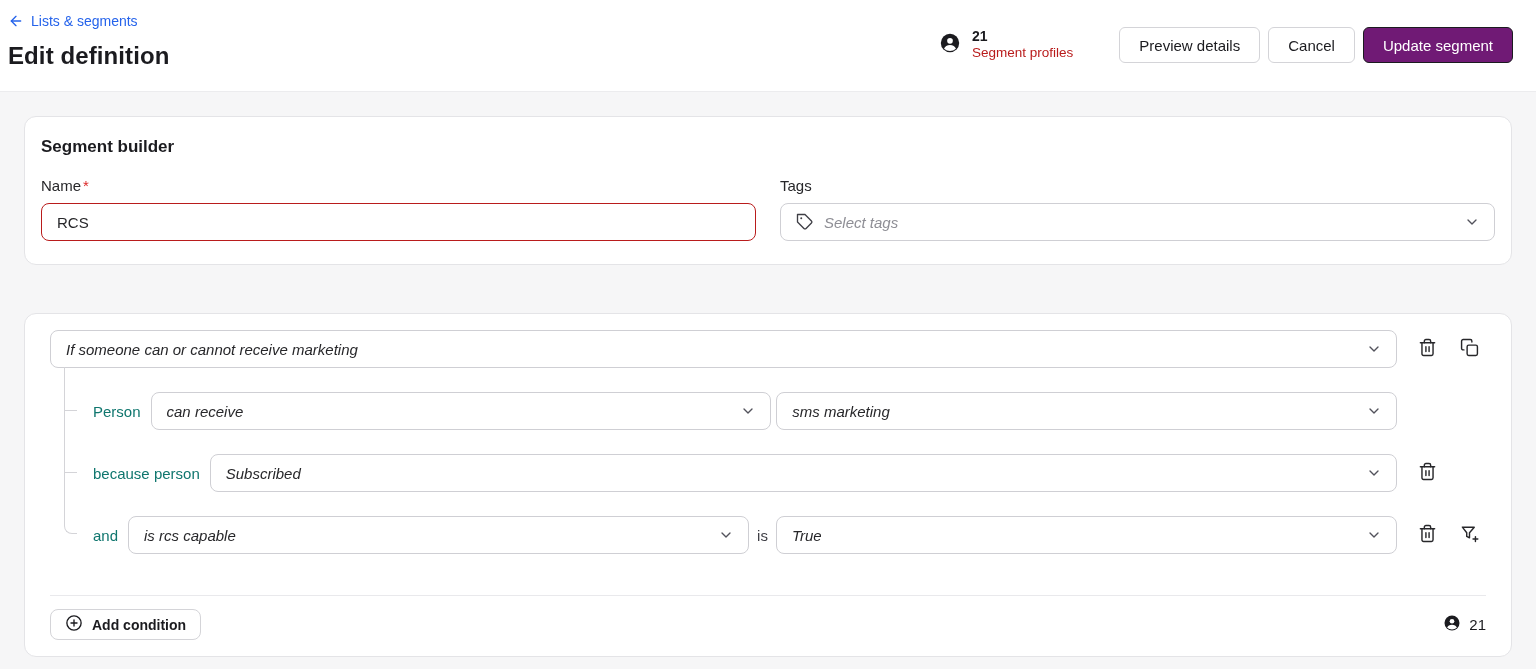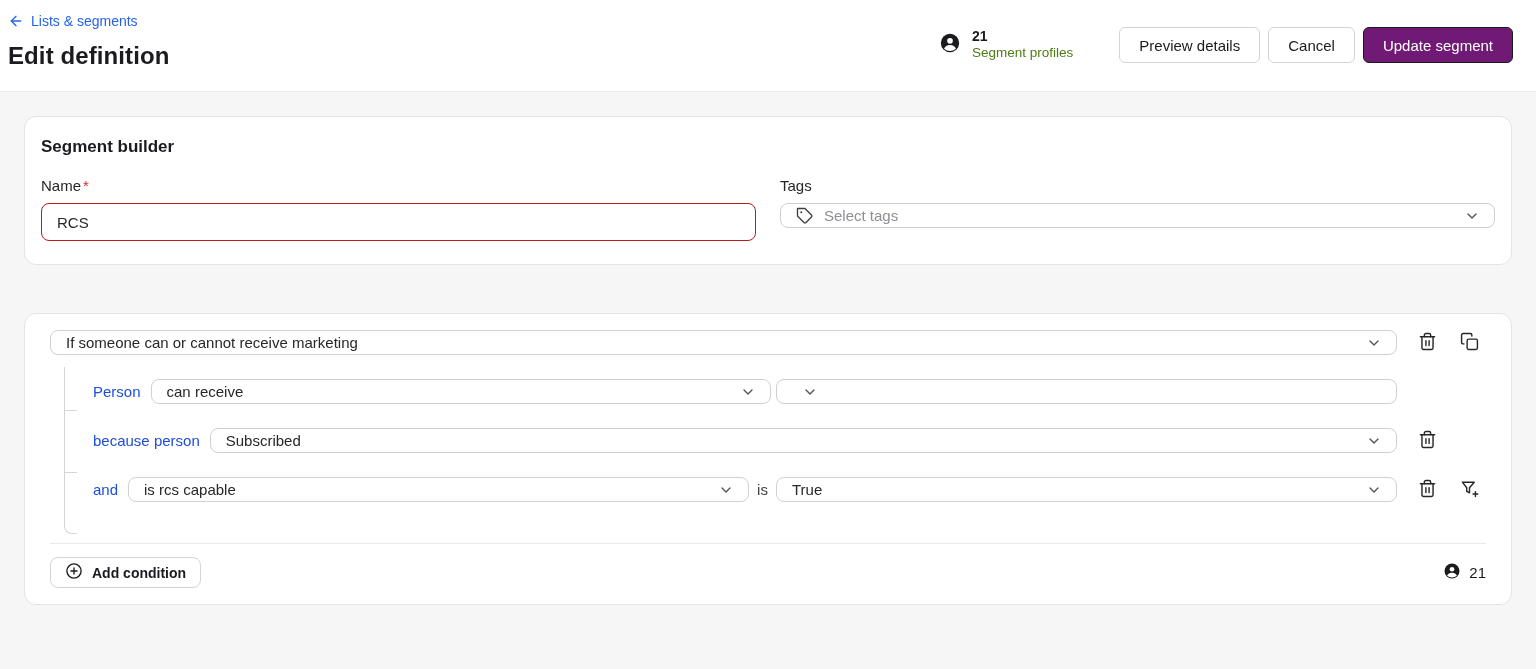--- a/index.html
+++ b/index.html
@@ -29,21 +29,21 @@
     margin-top: 9px;
     font-size: 24px; font-weight: 700; color: #1b1b1f; letter-spacing: .1px;
   }
   .topbar-right {
     position: absolute; right: 23px; top: 27px;
     display: flex; align-items: center;
   }
   .profile-summary { display: flex; align-items: center; gap: 11px; margin-right: 46px; }
   .profile-summary .txt { display: flex; flex-direction: column; line-height: 1.25; }
   .profile-count { font-size: 14px; font-weight: 700; color: #1b1b1f; }
-  .profile-label { font-size: 13.5px; color: #4d7c0f; text-align: center; }
+  .profile-label { font-size: 13.5px; color: #b91c1c; text-align: center; }
   .btn {
     height: 36px; border-radius: 6px; border: 1px solid #d4d4d8;
     background: #ffffff; color: #1b1b1f;
     font-family: "Liberation Sans", sans-serif;
     font-size: 15px; font-weight: 500; padding: 0 19px; cursor: pointer;
     white-space: nowrap;
   }
   .btn + .btn { margin-left: 8px; }
   .btn-dark { background: #701a75; border-color: #1b1b1f; color: #ffffff; }
 
@@ -63,37 +63,37 @@
   .form-col { flex: 1; min-width: 0; }
   .field-label { font-size: 15px; color: #27272a; display: inline-block; }
   .req { color: #dc2626; font-size: 15px; margin-left: 2px; }
   .text-input {
     margin-top: 8px; width: 100%; height: 38px;
     border: 1px solid #b91c1c; border-radius: 8px;
     padding: 0 15px; font-size: 15px; color: #27272a;
     font-family: "Liberation Sans", sans-serif; background: #fff; outline: none;
   }
   .select {
-    margin-top: 8px; height: 25px; border: 1px solid #cfcfd4; border-radius: 8px;
+    margin-top: 8px; height: 38px; border: 1px solid #cfcfd4; border-radius: 8px;
     background: #fff; display: flex; align-items: center; padding: 0 14px 0 15px;
-    font-size: 15px; color: #27272a; cursor: pointer; min-width: 0;
+    font-size: 15px; color: #27272a; cursor: pointer; min-width: 0; font-style: italic;
   }
   .select .sel-text { flex: 1; overflow: hidden; white-space: nowrap; text-overflow: ellipsis; }
   .select .placeholder { color: #8e8e95; }
   .select .lead-icon { display: flex; margin-right: 10px; color: #3f3f46; flex: none; }
   .chev { flex: none; margin-left: 10px; color: #52525b; display: flex; }
 
   
   .condition-card { margin-top: 48px; position: relative; }
   .cond-body { padding: 16px 25px 0; }
   .cond-row { display: flex; align-items: center; }
   .cond-row .select { margin-top: 0; }
   .row-trigger .select { flex: 1; }
   .sub-row { margin-top: 24px; padding-left: 43px; }
-  .row-label { font-size: 15px; color: #1d4ed8; white-space: nowrap; }
+  .row-label { font-size: 15px; color: #0f766e; white-space: nowrap; }
   .sub-row .row-label { margin-right: 10px; }
   .mid-label { font-size: 15px; color: #3f3f46; margin: 0 8px; white-space: nowrap; }
   .grow { flex: 1; min-width: 0; }
   .pair-gap { margin-left: 5px; }
   .icon-area {
     flex: none; width: 69px; margin-left: 20px;
     display: flex; align-items: center; gap: 22px;
   }
   .icon-btn {
     width: 20px; height: 20px; border: none; background: transparent; padding: 0;
@@ -232,20 +232,21 @@
           <span class="row-label">Person</span>
           <div class="select grow">
             <span class="sel-text">can receive</span>
             <span class="chev">
               <svg width="16" height="16" viewBox="0 0 24 24" fill="none" stroke="currentColor" stroke-width="2" stroke-linecap="round" stroke-linejoin="round">
                   <path d="M6 9l6 6 6-6"></path>
                 </svg>
             </span>
           </div>
           <div class="select grow pair-gap">
+            <span class="sel-text">sms marketing</span>
             <span class="chev">
               <svg width="16" height="16" viewBox="0 0 24 24" fill="none" stroke="currentColor" stroke-width="2" stroke-linecap="round" stroke-linejoin="round">
                   <path d="M6 9l6 6 6-6"></path>
                 </svg>
             </span>
           </div>
           <div class="icon-area"></div>
         </div>
 
         <div class="cond-row sub-row">

